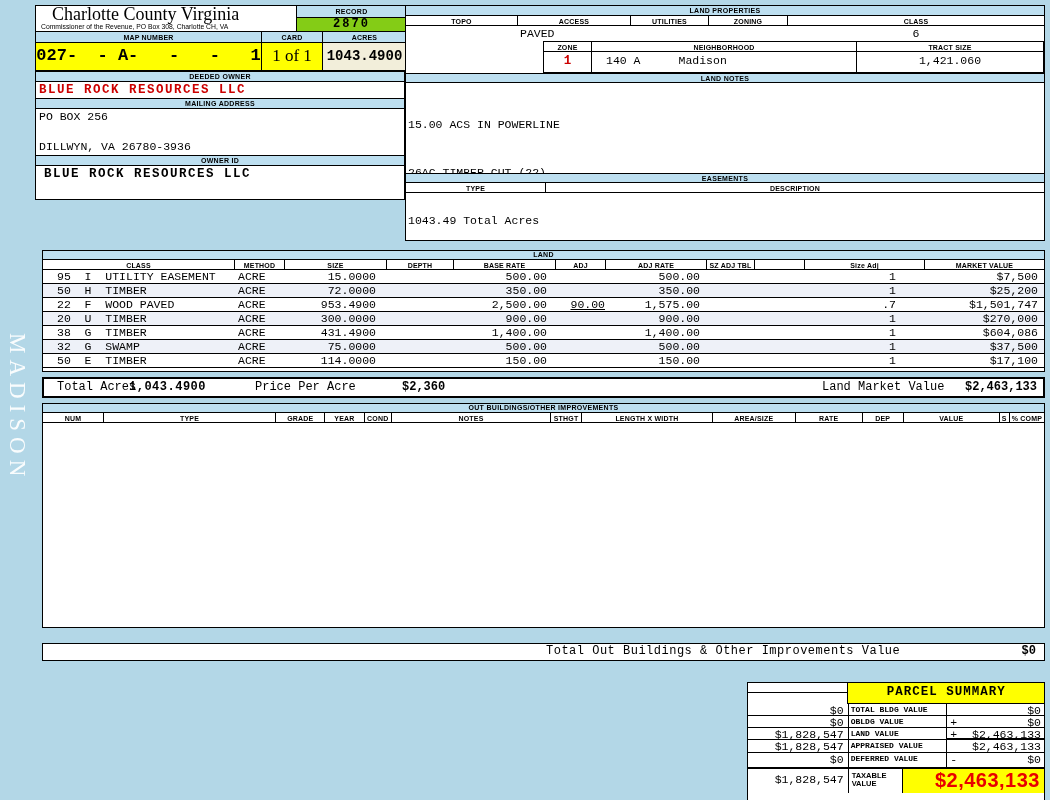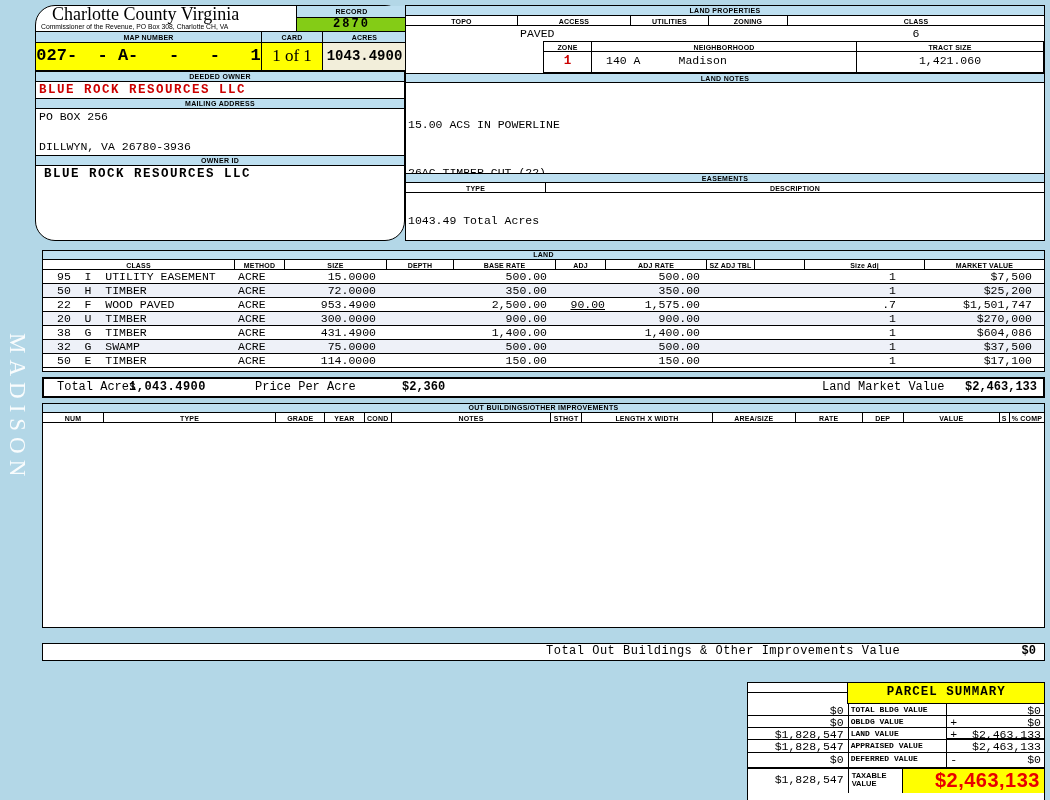--- a/index.html
+++ b/index.html
@@ -23,21 +23,21 @@
   
   .district {
     position:absolute; left:4px; top:333px;
     writing-mode: vertical-rl;
     font-family:"Liberation Serif",serif;
     font-size:23px; letter-spacing:6px;
     color:rgba(255,255,255,.92);
   }
 
   
-  #hdr { left:35px; top:5px; width:370px; height:236px;border-radius:20px; }
+  #hdr { left:35px; top:5px; width:370px; height:195px; }
   .titlebox { position:absolute; left:0; top:0; width:261px; height:26px; border-right:1px solid #000; border-bottom:1px solid #000; }
   .county-title { font-family:"Liberation Serif",serif; font-size:18px; line-height:17px; padding-left:16px; white-space:nowrap; }
   .county-sub { font-size:6.8px; line-height:7px; padding-left:5px; white-space:nowrap; }
   .recordbox { position:absolute; left:261px; top:0; width:109px; height:26px; }
   .record-label { position:absolute; left:0; top:0; right:0; height:12px; background:#bddff0; border-bottom:1px solid #000; font:bold 7px/11px "Liberation Sans",sans-serif; text-align:center; letter-spacing:.3px;}
   .record-value { position:absolute; left:0; top:12px; right:0; height:14px; background:#84cc16; border-bottom:1px solid #000; font:bold 12px/13px "Liberation Mono",monospace; text-align:center; letter-spacing:2px; }
   .maphead { position:absolute; left:0; top:26px; width:370px; height:11px; background:#bddff0; border-bottom:1px solid #000; display:flex; }
   .maphead div { border-right:1px solid #000; padding-top:1px; }
   .maphead div:last-child { border-right:none; }
   .mh1{width:226px;} .mh2{width:61px;} .mh3{width:83px;}
@@ -92,21 +92,21 @@
   .land-body { position:absolute; left:0; top:19px; width:100%; }
   .land-row { display:flex; height:14px; border-bottom:1px solid #000; font:11.5px/13px "Liberation Mono",monospace; background:#fff; }
   .land-row.alt { background:#eef1f8; }
   .lc { overflow:hidden; white-space:pre; }
   .w-class{width:191px;} .w-method{width:50px;} .w-size{width:102px;} .w-depth{width:67px;}
   .w-baserate{width:102px;} .w-adj{width:50px;text-decoration:underline;} .w-adjrate{width:101px;} .w-szadj{width:48px;}
   .w-spacer{width:50px;} .w-sizeadj{width:120px;} .w-mv{width:120px;}
   .lc.w-class{padding-left:14px;} .lc.w-method{padding-left:4px;}
   .lc.w-size,.lc.w-baserate,.lc.w-adj,.lc.w-adjrate,.lc.w-sizeadj,.lc.w-mv{text-align:right;}
   .lc.w-size{padding-right:10px;} .lc.w-baserate{padding-right:8px;} .lc.w-adj{padding-right:0;}
-  .lc.w-adjrate{padding-right:6px;} .lc.w-sizeadj{padding-right:28px;} .lc.w-mv{padding-right:12px;}
+  .lc.w-adjrate{padding-right:6px;} .lc.w-sizeadj{padding-right:28px;} .lc.w-mv{padding-right:6px;}
 
   
   #landtotals { left:42px; top:377px; width:1003px; height:21px; background:#fff; border:2px solid #000; font:12px/17px "Liberation Mono",monospace; }
   #landtotals span { position:absolute; white-space:nowrap; }
   .lt-acres-l{left:13px;} .lt-acres-v{left:85px; font-weight:bold; letter-spacing:.5px;}
   .lt-ppa-l{left:211px;} .lt-ppa-v{left:358px; font-weight:bold;}
   .lt-lmv-l{left:778px;} .lt-lmv-v{right:6px; font-weight:bold;}
 
   
   #ob { left:42px; top:403px; width:1003px; height:225px; }

